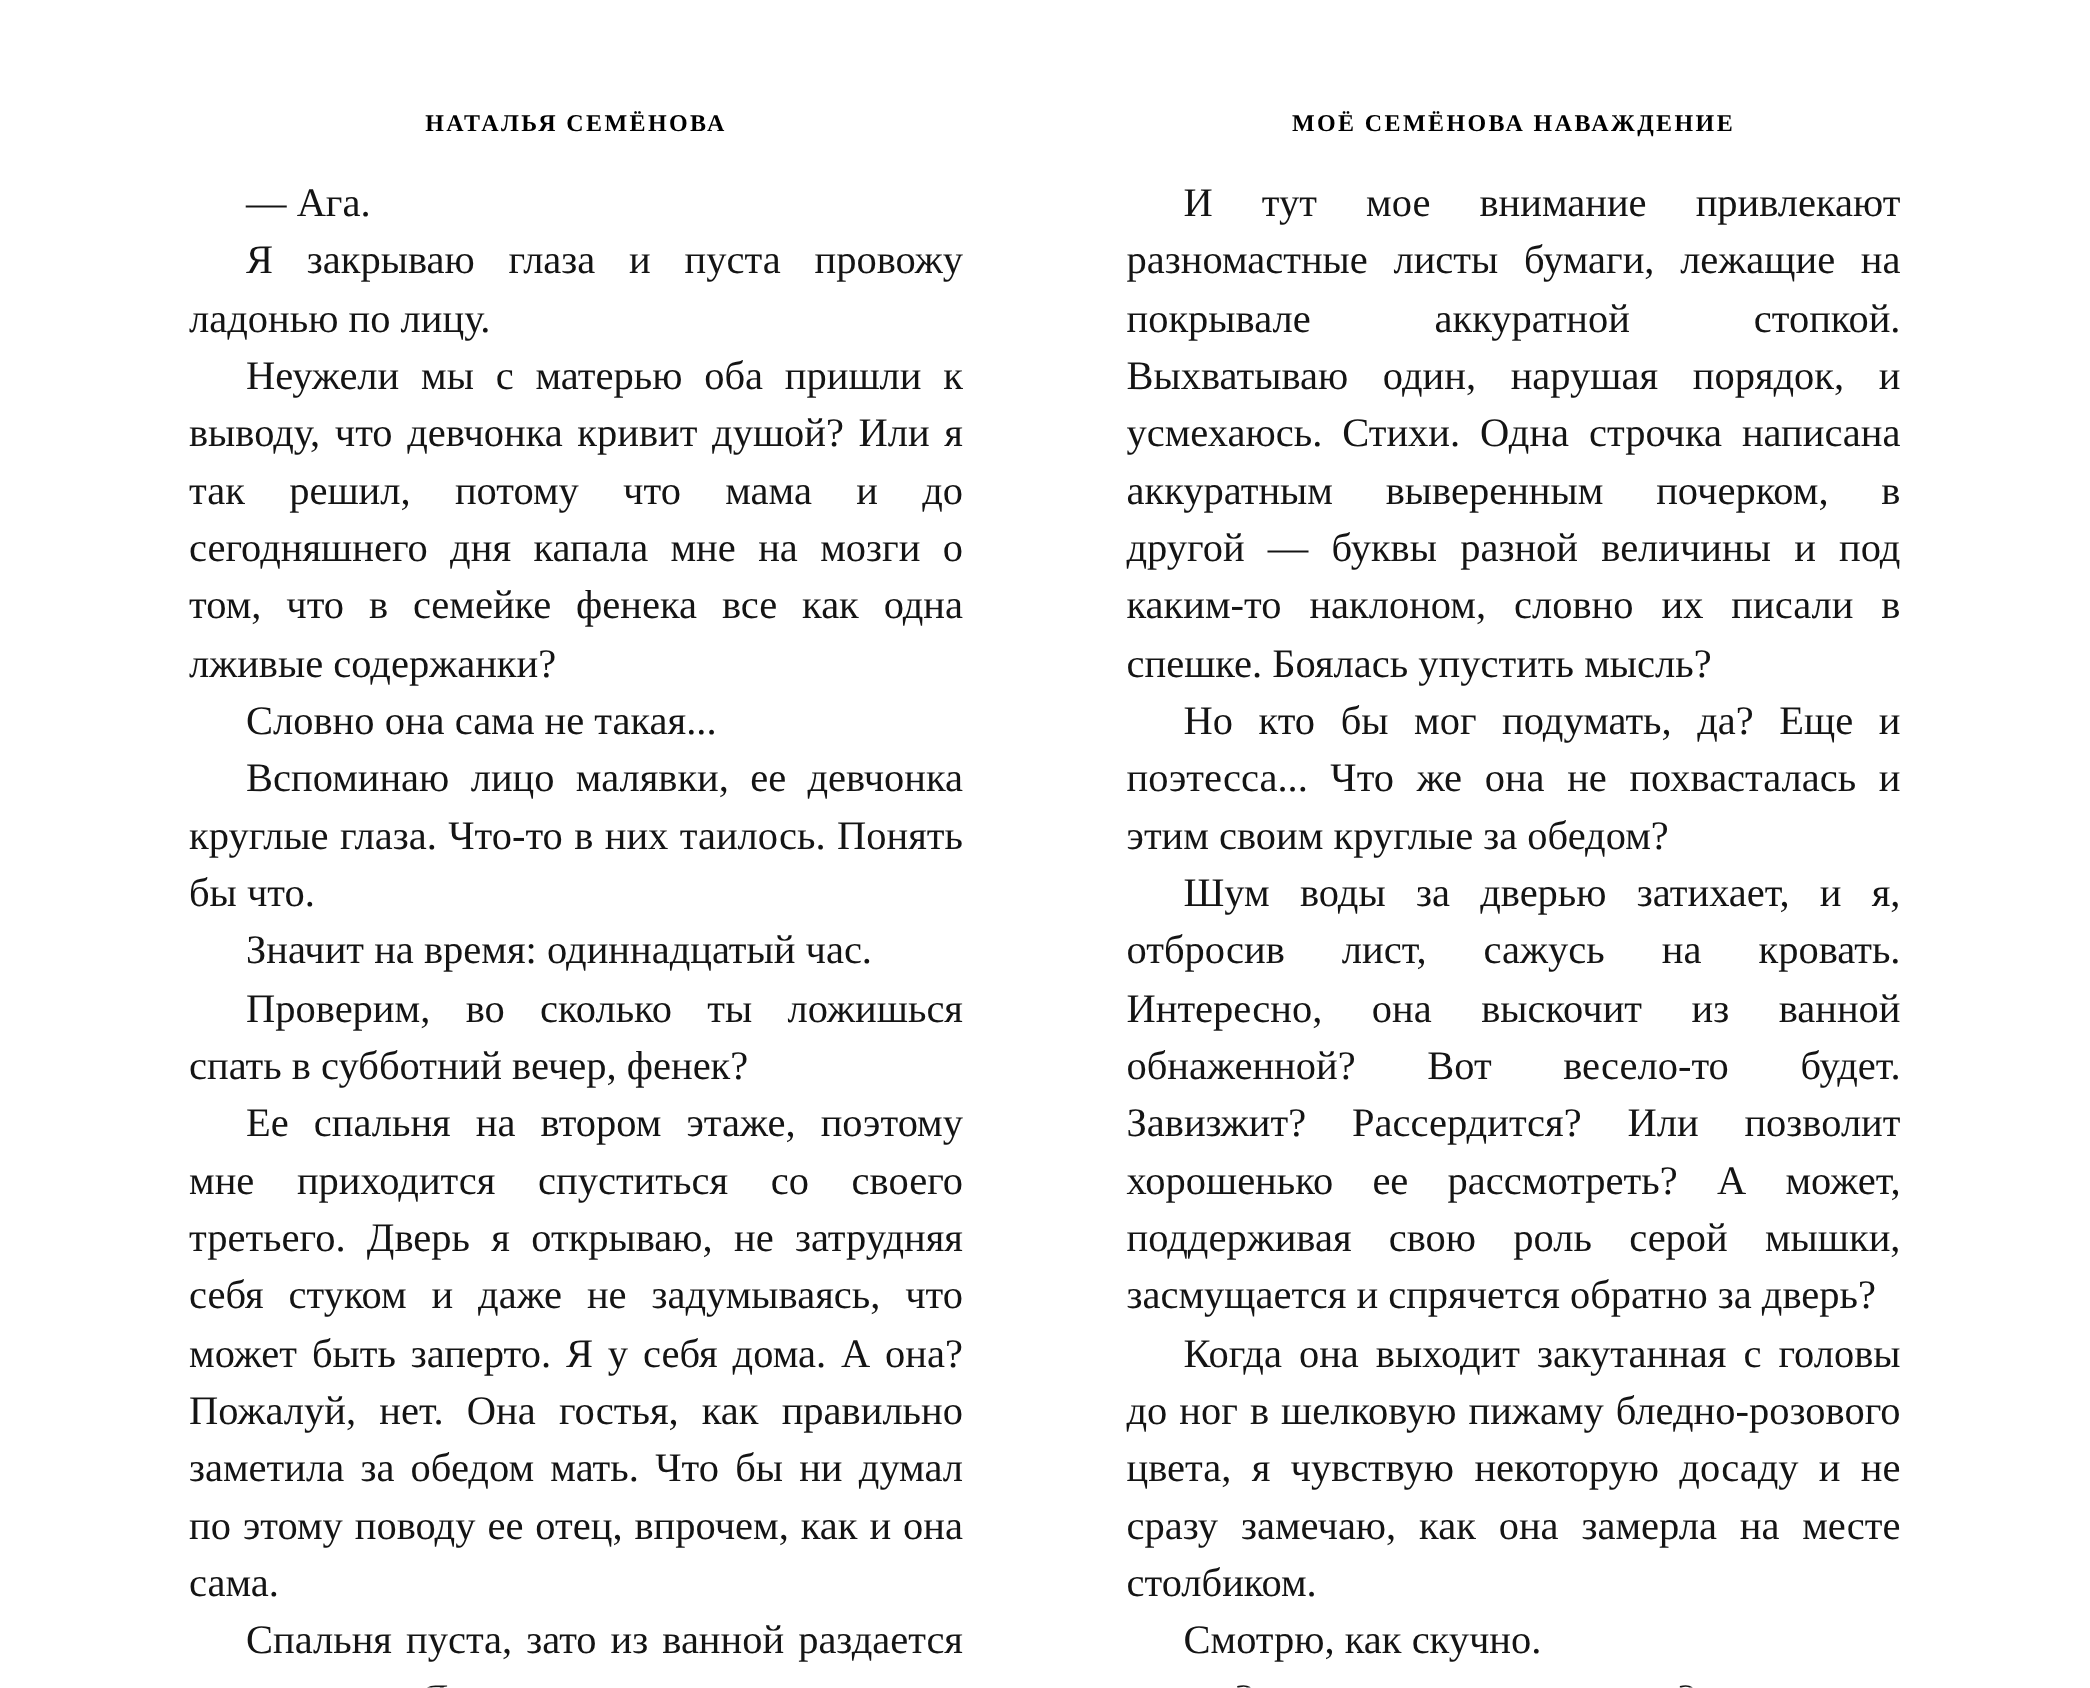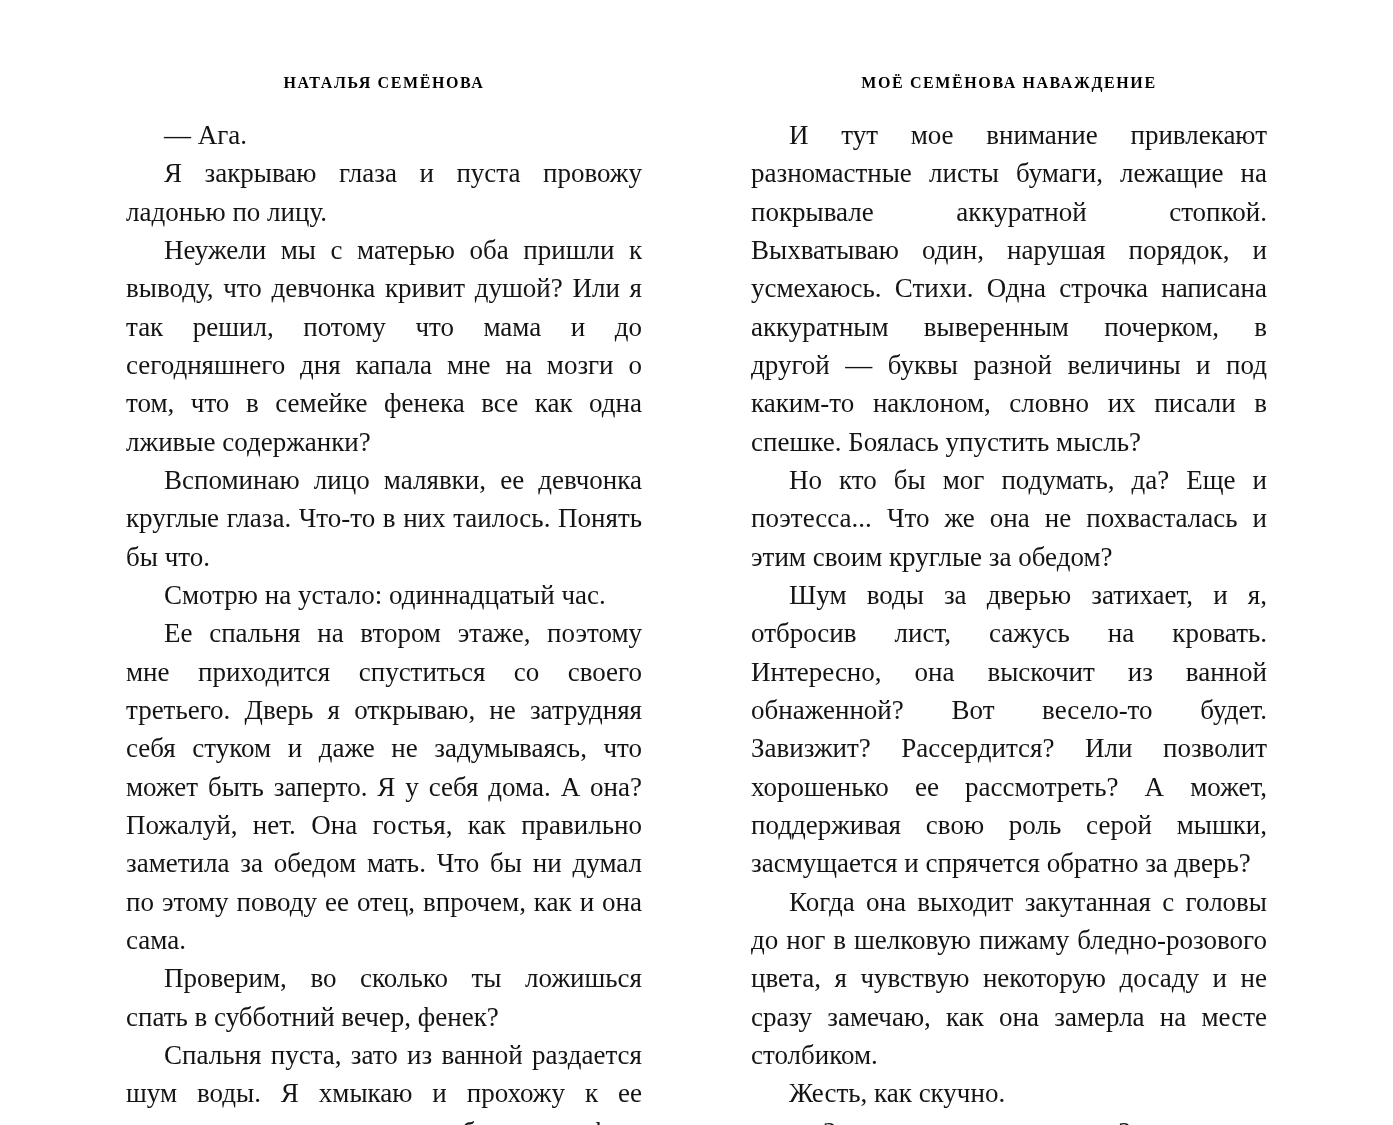--- a/index.html
+++ b/index.html
@@ -37,24 +37,25 @@
 
 <div class="spread">
 
   <div class="page">
     <div class="running-head">НАТАЛЬЯ СЕМЁНОВА</div>
 
     <div class="body-text">
         <p lang="ru">— Ага.</p>
         <p lang="ru">Я закрываю глаза и пуста провожу ладонью по лицу.</p>
         <p lang="ru">Неужели мы с матерью оба пришли к выводу, что девчонка кривит душой? Или я так решил, потому что мама и до сегодняшнего дня капала мне на мозги о том, что в семейке фенека все как одна лживые содержанки?</p>
+        <p lang="ru">Словно она сама не такая...</p>
         <p lang="ru">Вспоминаю лицо малявки, ее девчонка круглые глаза. Что-то в них таилось. Понять бы что.</p>
-        <p lang="ru">Смотрю на устало: одиннадцатый час.</p>
+        <p lang="ru">Значит на время: одиннадцатый час.</p>
+        <p lang="ru">Проверим, во сколько ты ложишься спать в субботний вечер, фенек?</p>
         <p lang="ru">Ее спальня на втором этаже, поэтому мне приходится спуститься со своего третьего. Дверь я открываю, не затрудняя себя стуком и даже не задумываясь, что может быть заперто. Я у себя дома. А она? Пожалуй, нет. Она гостья, как правильно заметила за обедом мать. Что бы ни думал по этому поводу ее отец, впрочем, как и она сама.</p>
-        <p lang="ru">Проверим, во сколько ты ложишься спать в субботний вечер, фенек?</p>
         <p lang="ru">Спальня пуста, зато из ванной раздается шум воды. Я хмыкаю и прохожу к ее кровати, подхватываю с тумбочки телефон. Не запаролен — как недальновидно. Журнал звонков кишит входящими вызовами исключительно с номера ее мамы. Ни одного имени вроде «Машенька» или «Коленька». Не палится? Удаляет сразу? Потому и телефон без пароля-блокировки?</p>
       </div>
 
     <div class="pagenum-wrap">
       <svg viewBox="-39 -39 78 78" stroke="#111" stroke-width="1.3" fill="none" stroke-linecap="round">
         <line x1="17" y1="0" x2="30" y2="0" transform="rotate(0)"></line>
         <line x1="17" y1="0" x2="25" y2="0" transform="rotate(22)"></line>
         <line x1="17" y1="0" x2="29" y2="0" transform="rotate(45)"></line>
         <line x1="17" y1="0" x2="24" y2="0" transform="rotate(68)"></line>
         <line x1="17" y1="0" x2="28" y2="0" transform="rotate(90)"></line>
@@ -76,21 +77,21 @@
   </div>
 
   <div class="page">
     <div class="running-head">МОЁ СЕМЁНОВА НАВАЖДЕНИЕ</div>
 
     <div class="body-text">
         <p lang="ru">И тут мое внимание привлекают разномастные листы бумаги, лежащие на покрывале аккуратной стопкой. Выхватываю один, нарушая порядок, и усмехаюсь. Стихи. Одна строчка написана аккуратным выверенным почерком, в другой — буквы разной величины и под каким-то наклоном, словно их писали в спешке. Боялась упустить мысль?</p>
         <p lang="ru">Но кто бы мог подумать, да? Еще и поэтесса... Что же она не похвасталась и этим своим круглые за обедом?</p>
         <p lang="ru">Шум воды за дверью затихает, и я, отбросив лист, сажусь на кровать. Интересно, она выскочит из ванной обнаженной? Вот весело-то будет. Завизжит? Рассердится? Или позволит хорошенько ее рассмотреть? А может, поддерживая свою роль серой мышки, засмущается и спрячется обратно за дверь?</p>
         <p lang="ru">Когда она выходит закутанная с головы до ног в шелковую пижаму бледно-розового цвета, я чувствую некоторую досаду и не сразу замечаю, как она замерла на месте столбиком.</p>
-        <p lang="ru">Жесть, как скучно.</p>
+        <p lang="ru">Смотрю, как скучно.</p>
         <p lang="ru">— Значит, ты у нас заметила?</p>
       </div>
 
     <div class="illustration">
       <svg viewBox="0 0 160 130" fill="none" stroke="#1b1b1b" stroke-width="1.8" stroke-linecap="round" stroke-linejoin="round">
 
         <path d="M75,64 C60,61 40,53 28,39 C20,29 15,16 18,5 C31,9 49,25 61,41 C67,49 72,57 75,64 Z" fill="#fdfdfd"></path>
 
         <path d="M85,64 C100,61 120,53 132,39 C140,29 145,16 142,5 C129,9 111,25 99,41 C93,49 88,57 85,64 Z" fill="#fdfdfd"></path>
 

